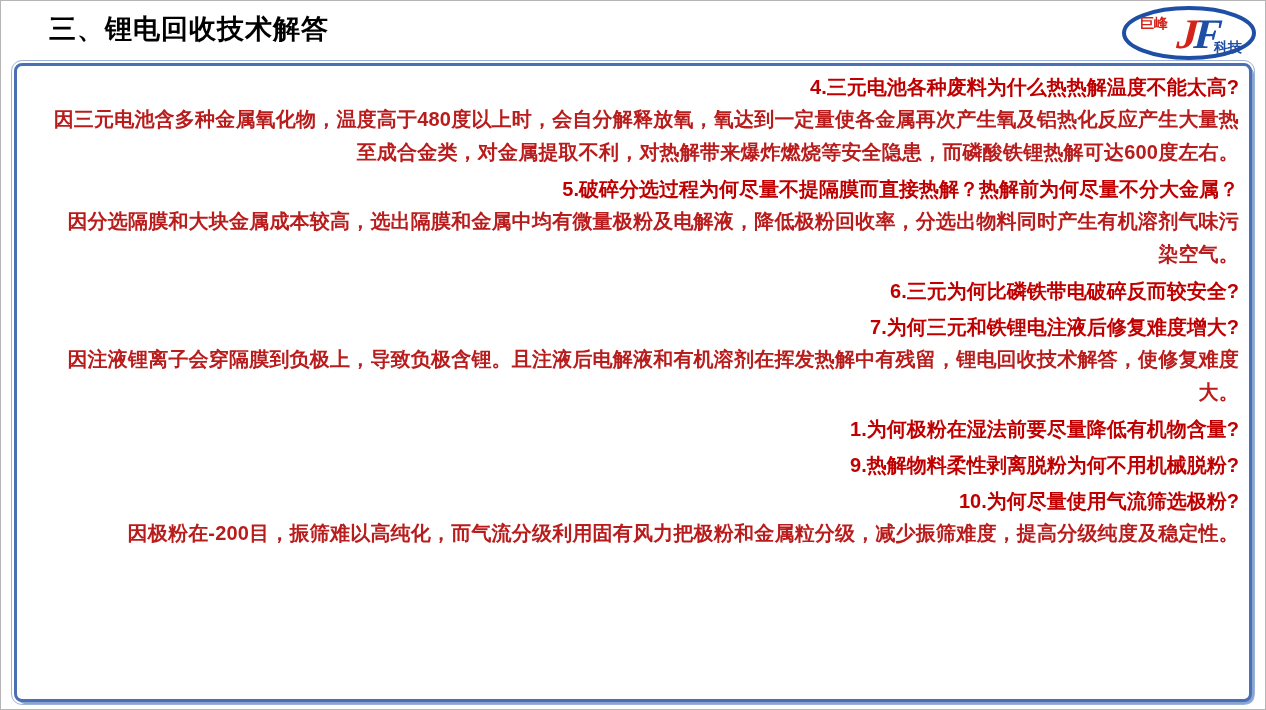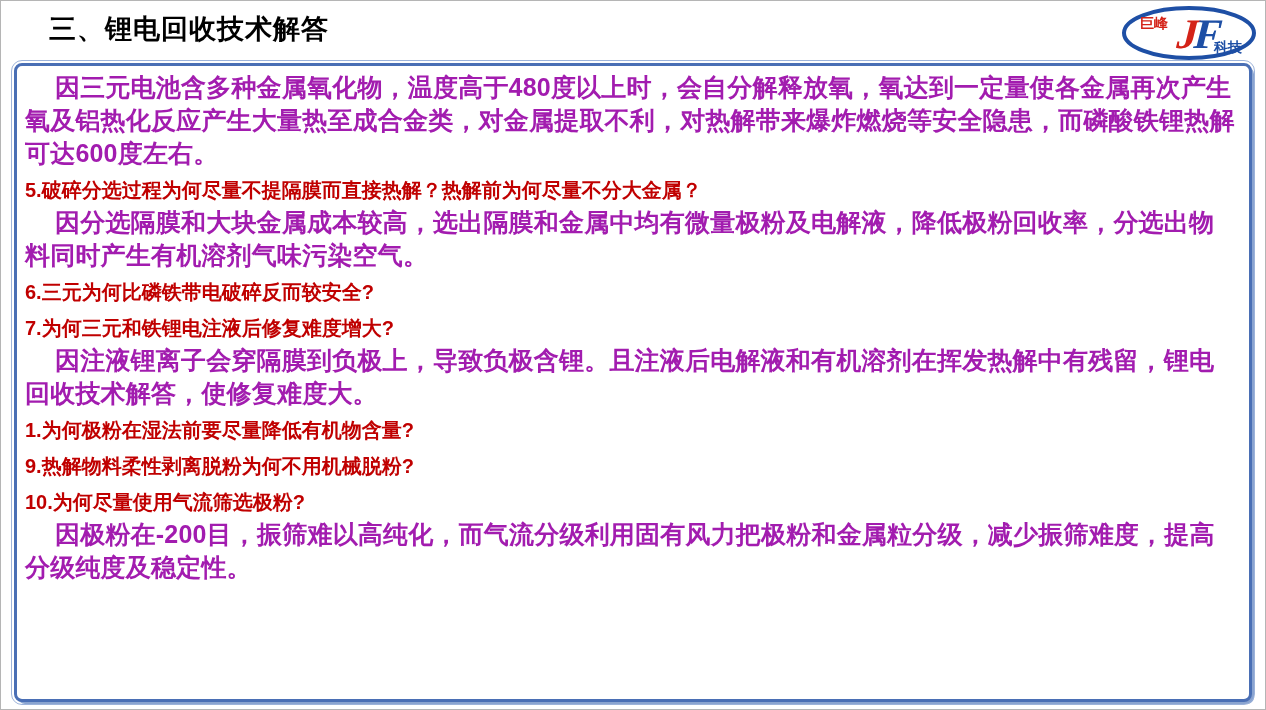--- a/index.html
+++ b/index.html
@@ -5,20 +5,21 @@
   * { margin: 0; padding: 0; box-sizing: border-box; }
   html, body { background: #e8e8e8; }
   .slide {
     position: relative;
     width: 1266px;
     height: 710px;
     background: #ffffff;
     overflow: hidden;
     font-family: "Liberation Sans", "DejaVu Sans", sans-serif;
     border: 1px solid #b5b5b5;
+    text-align: right;
   }
   .page-title {
     position: absolute;
     left: 48px;
     top: 10px;
     font-size: 27px;
     font-weight: 800;
     color: #000000;
     letter-spacing: 1px;
   }
@@ -46,24 +47,24 @@
   }
   .qa-block { margin-top: 4px; }
   .qa-block:first-child { margin-top: 2px; }
   .question {
     font-size: 20px;
     line-height: 32px;
     font-weight: 700;
     color: #c00000;
   }
   .answer {
-    font-size: 25px;
+    font-size: 20px;
     line-height: 33px;
     font-weight: 700;
-    color: #a21caf;
+    color: #b91c1c;
     text-indent: 1.2em;
     letter-spacing: 0.2px;
   }
 </style>
 </head>
 <body>
 
 <div class="slide">
 
   <div class="page-title">三、锂电回收技术解答</div>
@@ -74,20 +75,21 @@
     <g transform="skewX(-14)">
       <text x="66" y="44" font-size="42" font-weight="bold" fill="#d42318" font-family="Liberation Serif, DejaVu Serif, serif">J</text>
       <text x="84" y="44" font-size="42" font-weight="bold" fill="#1e4fa5" font-family="Liberation Serif, DejaVu Serif, serif">F</text>
     </g>
     <text x="95" y="48" font-size="14" font-weight="bold" fill="#1e4fa5" font-family="Liberation Sans, DejaVu Sans, sans-serif">科技</text>
   </svg>
 
   <div class="qa-panel">
 
     <div class="qa-block">
+      <p class="question">4.三元电池各种废料为什么热热解温度不能太高?</p>
       <p class="answer">因三元电池含多种金属氧化物，温度高于480度以上时，会自分解释放氧，氧达到一定量使各金属再次产生氧及铝热化反应产生大量热至成合金类，对金属提取不利，对热解带来爆炸燃烧等安全隐患，而磷酸铁锂热解可达600度左右。</p>
     </div>
 
     <div class="qa-block">
       <p class="question">5.破碎分选过程为何尽量不提隔膜而直接热解？热解前为何尽量不分大金属？</p>
       <p class="answer">因分选隔膜和大块金属成本较高，选出隔膜和金属中均有微量极粉及电解液，降低极粉回收率，分选出物料同时产生有机溶剂气味污染空气。</p>
     </div>
 
     <div class="qa-block">
       <p class="question">6.三元为何比磷铁带电破碎反而较安全?</p>

